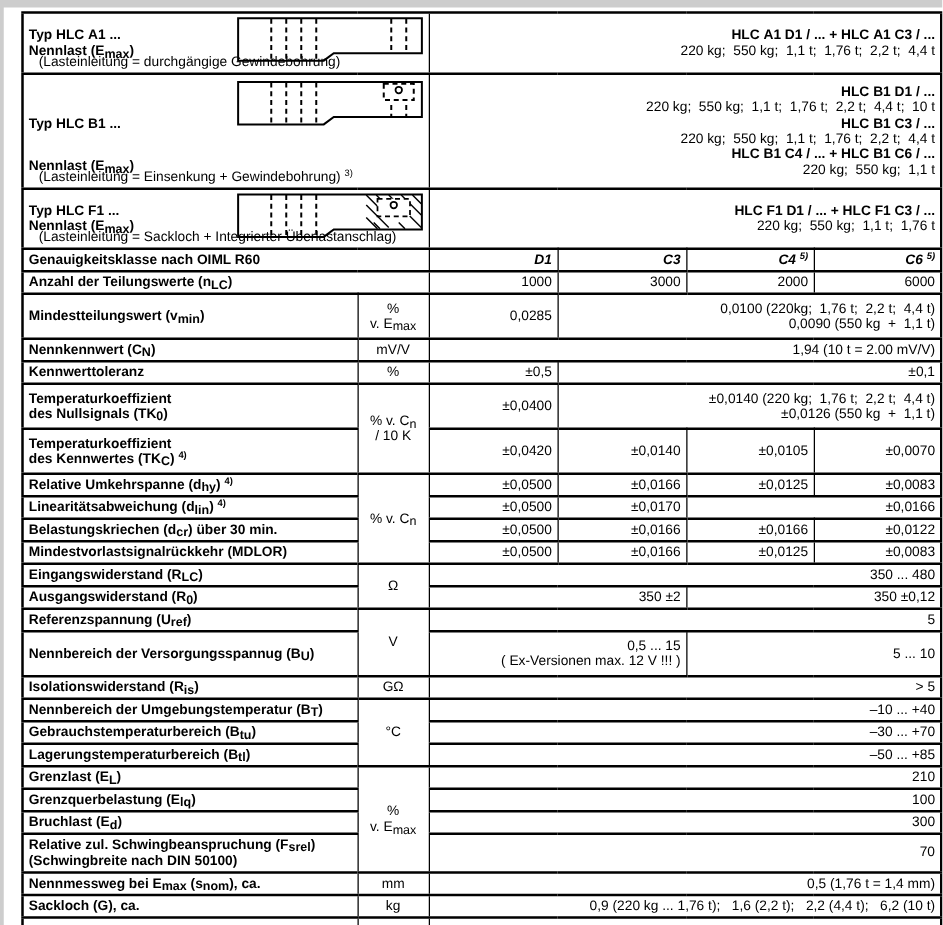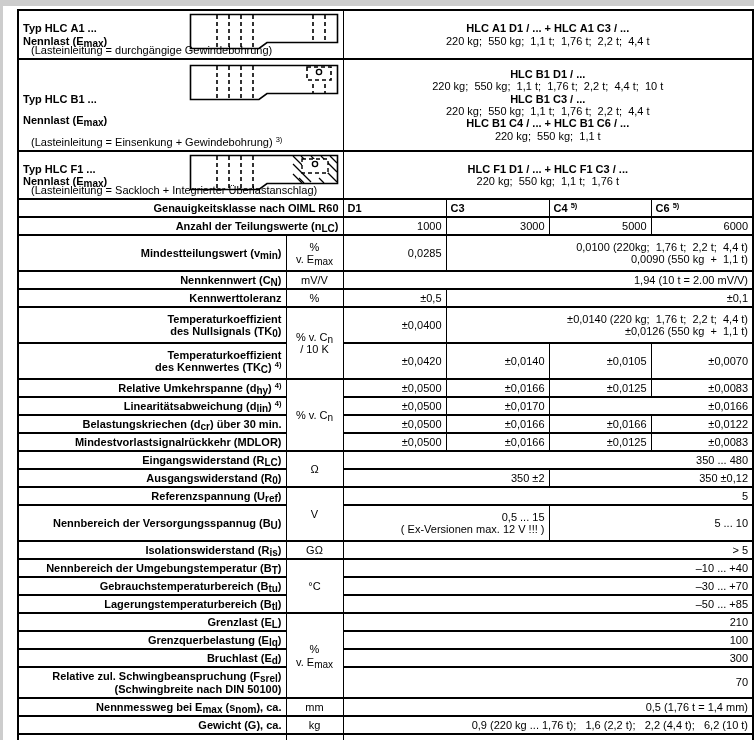--- a/index.html
+++ b/index.html
@@ -16,34 +16,34 @@
     font-size:11px;line-height:1.12;
   }
   table.spec td{
     border:1px solid #000;
     border-top-width:2px;border-bottom-width:2px;
     padding:1px 4px;vertical-align:middle;overflow:hidden;
   }
   table.spec{border:2px solid #000;}
   sub{font-size:10px;vertical-align:-2px;line-height:0;}
   sup{font-size:7.5px;vertical-align:4px;line-height:0;}
-  .lbl{font-weight:bold;text-align:right;padding-left:6px;margin-left:24px;}
+  .lbl{font-weight:bold;text-align:left;padding-left:6px;margin-left:24px;}
   .unit{text-align:center;}
   .val{text-align:right;white-space:pre-wrap;}
-  .hdr{font-weight:bold;text-align:left;}
+  .hdr{font-weight:bold;text-align:right;font-style:italic;}
   
   .r18{height:18px}.r31{height:31px}.r36{height:36px}
   .rA1{height:49px}.rB1{height:92px}.rF1{height:48px}.rcut{height:30px}
   
   .typecell{position:relative;vertical-align:top;padding:2px 6px;}
   .type-title{font-weight:bold;}
   .type-note{position:absolute;left:12px;bottom:2px;font-weight:normal;white-space:nowrap;}
-  .type-b1 .type-title{margin-top:9px;}
+  .type-b1 .type-title{margin-top:22px;}
   .drawing{position:absolute;right:4px;top:2px;}
-  .rightcell{text-align:center;vertical-align:middle;padding:1px 2px;}
+  .rightcell{text-align:right;vertical-align:middle;padding:1px 2px;}
   .blk-title{font-weight:bold;}
   .blk-vals{white-space:pre-wrap;}
   .cutrow td{vertical-align:top;padding-top:2px;border-bottom:none;}
 </style>
 </head>
 <body>
 
 <div class="chrome-top"></div>
 <div class="chrome-left"></div>
 
@@ -155,21 +155,21 @@
     <td class="lbl" colspan="2">Genauigkeitsklasse nach OIML R60</td>
     <td class="hdr">D1</td>
     <td class="hdr">C3</td>
     <td class="hdr">C4 <sup>5)</sup></td>
     <td class="hdr">C6 <sup>5)</sup></td>
   </tr>
   <tr class="r18">
     <td class="lbl" colspan="2">Anzahl der Teilungswerte (n<sub>LC</sub>)</td>
     <td class="val">1000</td>
     <td class="val">3000</td>
-    <td class="val">5000</td>
+    <td class="val">2000</td>
     <td class="val">6000</td>
   </tr>
 
   <tr class="r36">
     <td class="lbl">Mindestteilungswert (v<sub>min</sub>)</td>
     <td class="unit">%<br>v. E<sub>max</sub></td>
     <td class="val">0,0285</td>
     <td class="val" colspan="3">0,0100 (220kg;  1,76 t;  2,2 t;  4,4 t)<br>0,0090 (550 kg  +  1,1 t)</td>
   </tr>
 
@@ -288,21 +288,21 @@
     <td class="lbl">Relative zul. Schwingbeanspruchung (F<sub>srel</sub>)<br>(Schwingbreite nach DIN 50100)</td>
     <td class="val" colspan="4">70</td>
   </tr>
 
   <tr class="r18">
     <td class="lbl">Nennmessweg bei E<sub>max</sub> (s<sub>nom</sub>), ca.</td>
     <td class="unit">mm</td>
     <td class="val" colspan="4">0,5 (1,76 t = 1,4 mm)</td>
   </tr>
   <tr class="r18">
-    <td class="lbl">Gewicht (G), ca.</td>
+    <td class="lbl">Sackloch (G), ca.</td>
     <td class="unit">kg</td>
     <td class="val" colspan="4">0,9 (220 kg ... 1,76 t);   1,6 (2,2 t);   2,2 (4,4 t);   6,2 (10 t)</td>
   </tr>
 
   <tr class="rcut cutrow">
     <td class="lbl">Schutzart nach EN 60 529 (IEC 529)</td>
     <td class="unit"></td>
     <td class="val" colspan="4">IP68</td>
   </tr>
 </tbody>

